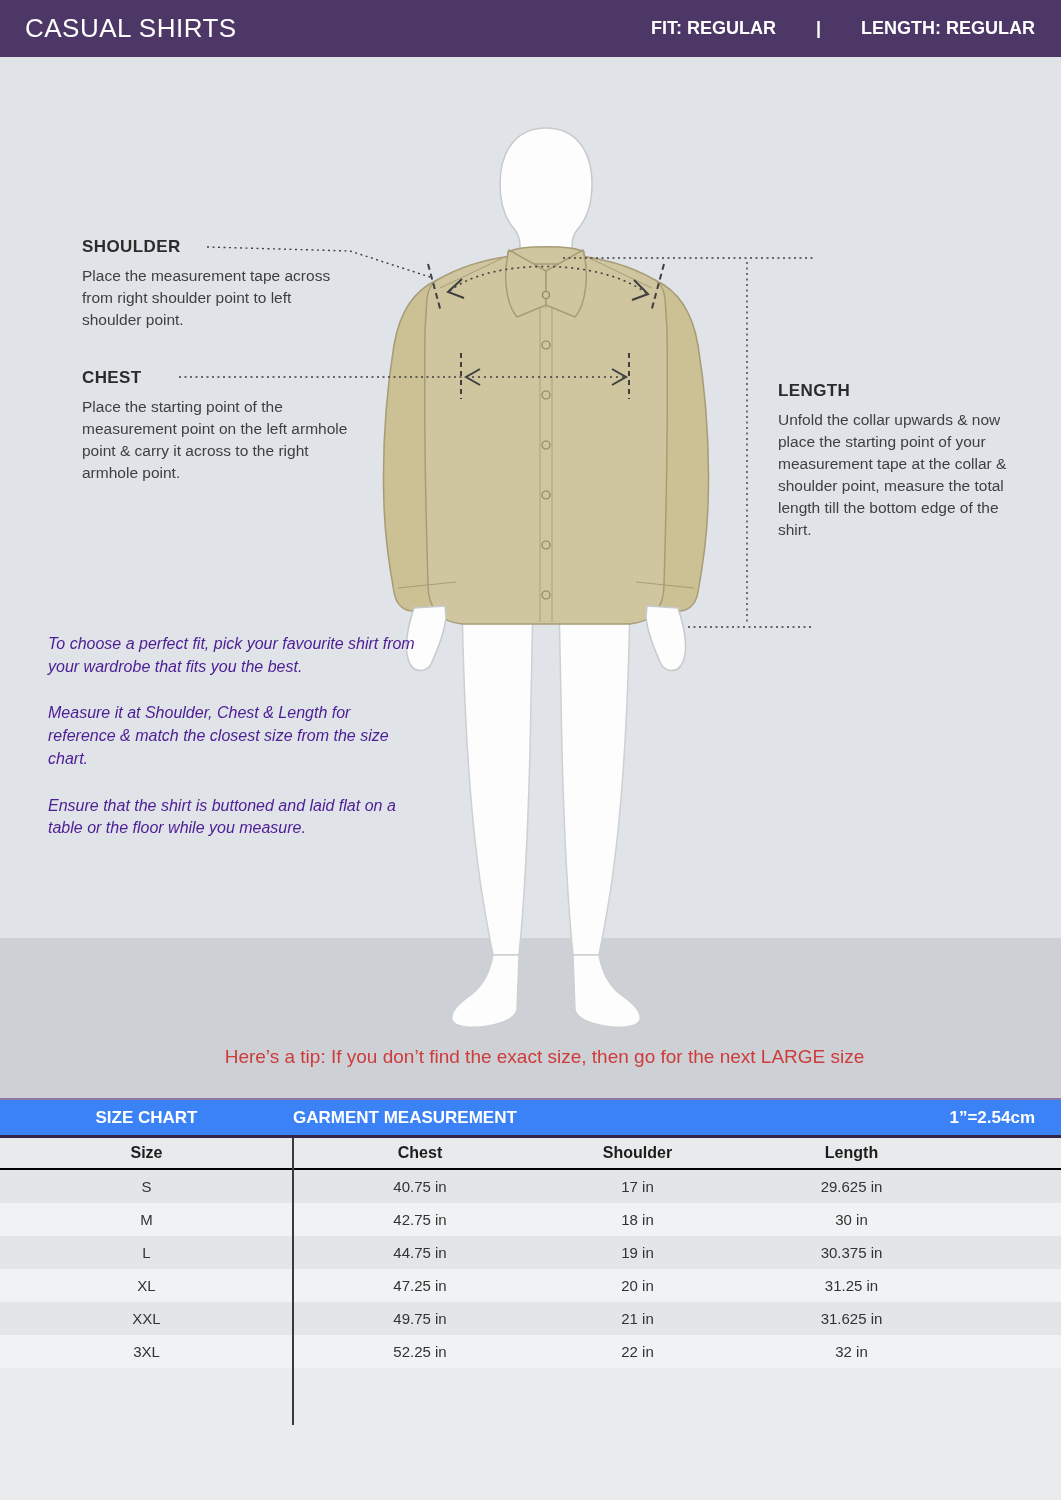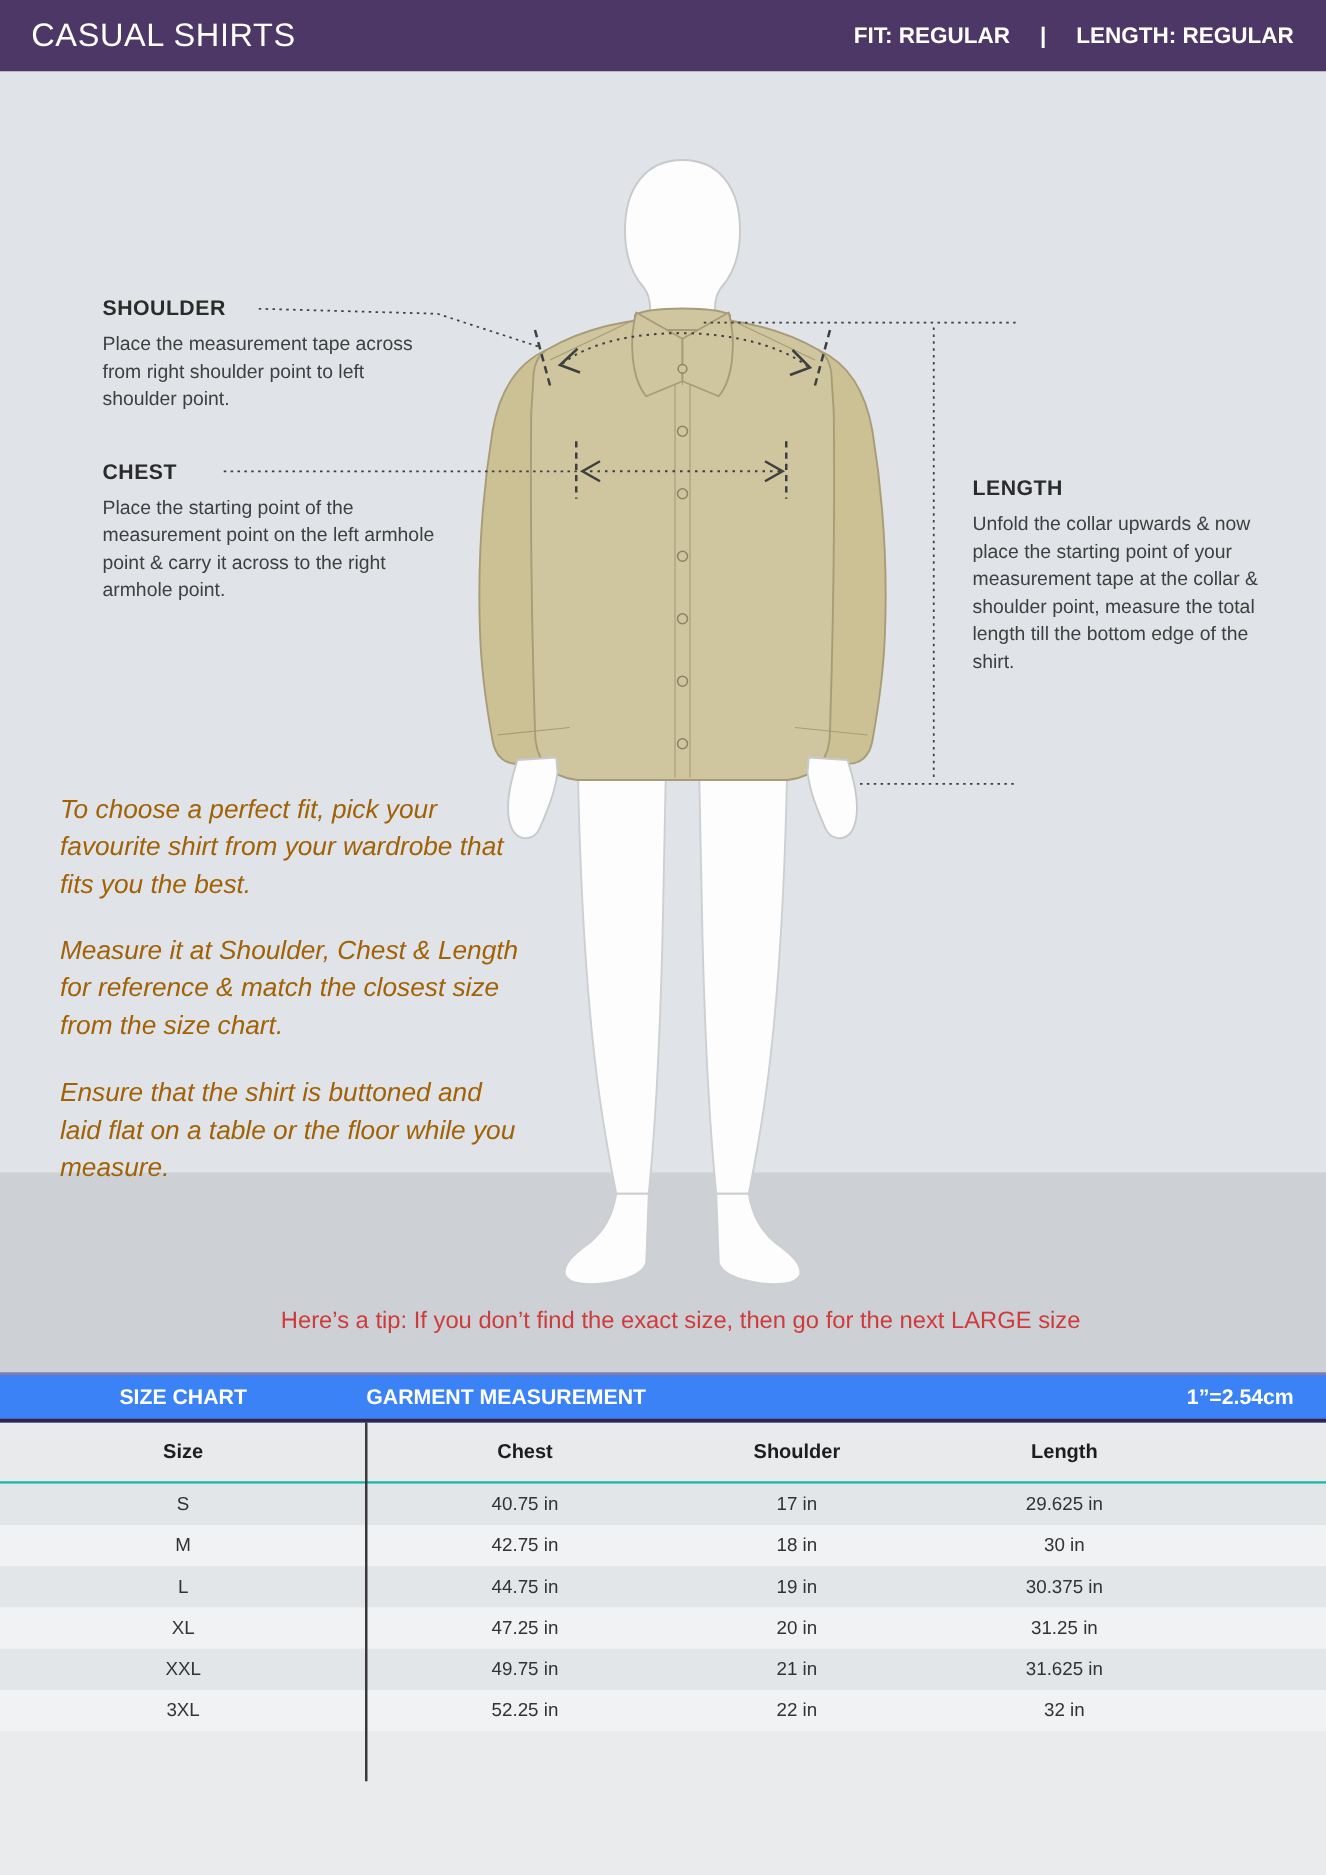--- a/index.html
+++ b/index.html
@@ -8,48 +8,48 @@
     position:relative; width:1061px; height:1500px;
     background:#e0e3e7; overflow:hidden; color:#3d3d3d;
   }
   
   .top-header {
     position:absolute; left:0; top:0; width:1061px; height:57px;
     background:#4d3766; display:flex; align-items:center;
     justify-content:space-between; padding:0 26px 0 25px;
   }
   .top-header .title { color:#fff; font-size:26px; font-weight:normal; letter-spacing:.5px; }
-  .fit-group { display:flex; align-items:center; gap:24px; }
+  .fit-group { display:flex; align-items:center; gap:40px; }
   .fit-group span { color:#fff; font-size:18px; font-weight:bold; }
   
   .figure-svg { position:absolute; left:0; top:0; width:1061px; height:1500px; }
   .ann-block { position:absolute; z-index:3; }
   .ann-heading { font-size:17px; font-weight:bold; color:#2b2b2b; letter-spacing:.4px; }
   .ann-body { font-size:15.5px; line-height:1.42; color:#3f3f3f; margin-top:8px; }
   .tips-block { position:absolute; left:48px; top:633px; width:370px; z-index:3; }
-  .tips-block p { font-style:italic; font-size:21px; line-height:1.42; color:#a16207; margin-bottom:24px; }
+  .tips-block p { font-style:italic; font-size:16px; line-height:1.42; color:#4c1d95; margin-bottom:24px; }
   .highlight-tip {
     position:absolute; left:0; top:1046px; width:1061px; z-index:3;
     text-align:center; font-size:19px; color:#cf3b3b;padding-left:28px;
   }
   
   .chart { position:absolute; left:0; top:1098px; width:1061px; height:402px; background:#e9ebed; }
   .chart-bar {
     position:relative; width:1061px; height:40px; background:#3b82f6;
     border-top:2px solid #8b77a1; border-bottom:3px solid #352449;
   }
   .chart-bar span { position:absolute; top:50%; transform:translateY(-50%); color:#fff; font-size:17px; font-weight:bold; }
   .bar-left  { left:0; width:293px; text-align:center; }
   .bar-center{ left:293px; width:682px; }
   .bar-right { right:26px; text-align:right; }
   .tbl-row {
     display:grid; grid-template-columns:293px 254px 181px 247px 86px;
     align-items:center; text-align:center;
   }
-  .tbl-head { height:49px; background:#e8eaec; border-bottom:2px solid #14b8a6; }
+  .tbl-head { height:32px; background:#e8eaec; border-bottom:2px solid #000000; }
   .tbl-head div { font-size:16px; font-weight:bold; color:#1d1d1d; }
   .tbl-data { height:33px; font-size:15px; color:#333; }
   .tbl-data:nth-child(odd)  { background:#e3e6e9; }
   .tbl-data:nth-child(even) { background:#f0f2f4; }
   .col-divider {
     position:absolute; left:292px; top:40px; width:2px; height:287px;
     background:#3a3a3a; z-index:2;
   }
 </style>
 </head>

